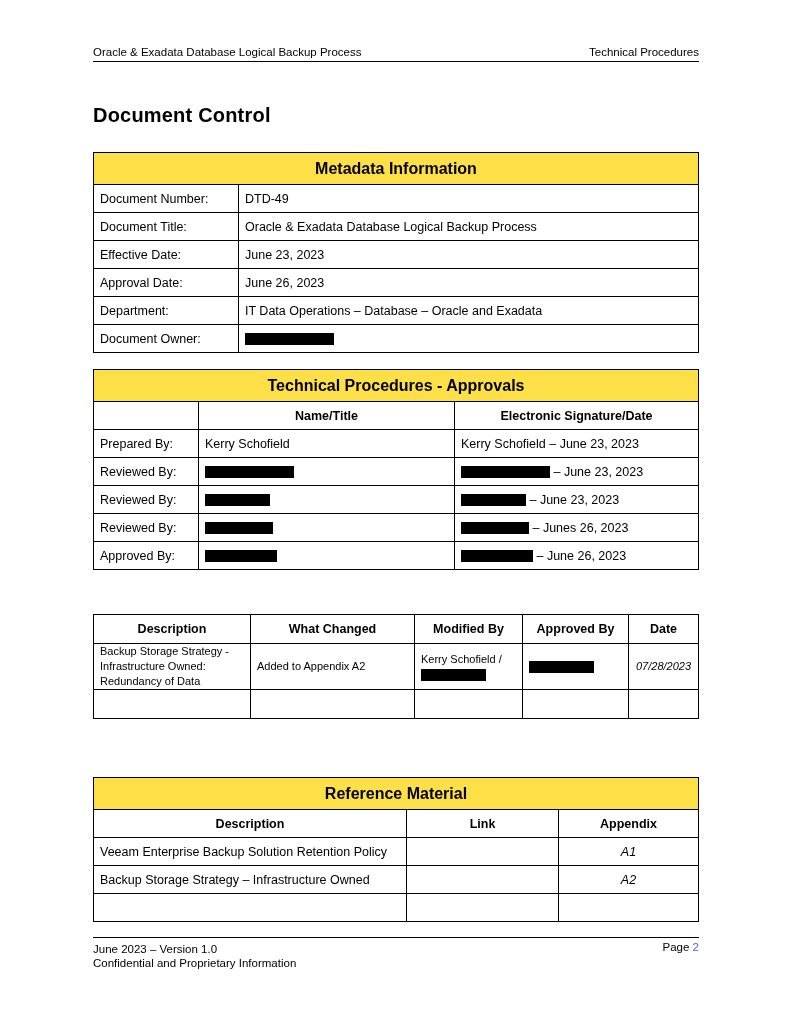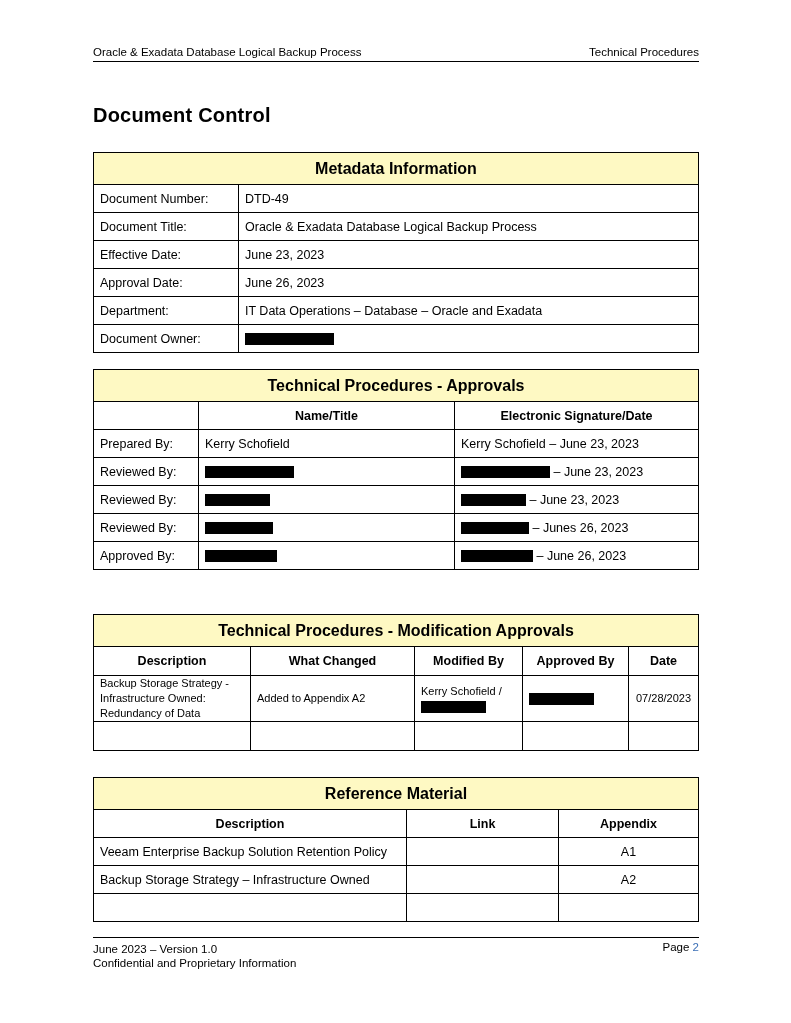--- a/index.html
+++ b/index.html
@@ -3,34 +3,34 @@
 <meta charset="utf-8">
 <style>
   html, body { margin: 0; padding: 0; background: #ffffff; }
   body { width: 791px; height: 1023px; position: relative; font-family: "Liberation Sans", sans-serif; color: #000; overflow: hidden; }
   .header { position: absolute; left: 93px; top: 46px; width: 606px; height: 15px; border-bottom: 1.5px solid #000; font-size: 11.5px; }
   .header .left { position: absolute; left: 0; top: 0; }
   .header .right { position: absolute; right: 0; top: 0; }
   h1 { position: absolute; left: 93px; top: 104px; margin: 0; font-size: 20px; font-weight: bold; letter-spacing: 0.2px; }
   table { position: absolute; left: 93px; width: 606px; border-collapse: collapse; font-size: 12.5px; }
   td, th { border: 1px solid #000; padding: 0 6px; vertical-align: middle; }
-  .title-row th { background: #fef9c3; font-size: 16px; font-weight: bold; text-align: center; height: 31px; border-width: 1.5px; }
+  .title-row th { background: #fde047; font-size: 16px; font-weight: bold; text-align: center; height: 31px; border-width: 1.5px; }
   .lbl { font-weight: normal; }
   .colh { font-weight: bold; text-align: center; }
   .redact { display: inline-block; height: 12px; background: #000; vertical-align: middle; }
   #meta { top: 152px; }
   #meta td { height: 27px; }
   #appr { top: 369px; }
   #appr td { height: 27px; margin-left: 20px; }
   #mod { top: 614px; font-size: 12.5px; }
   #mod td { height: 28px; }
   #mod .small { font-size: 11px; line-height: 15px; }
   #ref { top: 777px; border-radius: 7px; }
   #ref td { height: 27px; }
-  .center { text-align: center; }
+  .center { text-align: center; font-style: italic; }
   .footer { position: absolute; left: 93px; top: 937px; width: 606px; border-top: 1.5px solid #000; font-size: 11.5px; padding-top: 4px; line-height: 14px; }
   .footer .page { position: absolute; right: 0; top: 2px; }
   .footer .pnum { color: #3b6fb6; }
 </style>
 </head>
 <body>
 
 <div class="header">
   <span class="left">Oracle &amp; Exadata Database Logical Backup Process</span>
   <span class="right">Technical Procedures</span>
@@ -103,23 +103,20 @@
   <tr>
     <td class="lbl">Approved By:</td>
     <td><span class="redact" style="width:72px"></span></td>
     <td><span class="redact" style="width:72px"></span> <span>– June 26, 2023</span></td>
   </tr>
 </tbody>
   </table>
 
 <table id="mod">
   <tbody>
-      <tr class="title-row">
-        <th colspan="5">Technical Procedures - Modification Approvals</th>
-      </tr>
   <tr>
     <td class="colh" style="width:144px">Description</td>
     <td class="colh" style="width:151px">What Changed</td>
     <td class="colh" style="width:95px">Modified By</td>
     <td class="colh" style="width:93px">Approved By</td>
     <td class="colh">Date</td>
   </tr>
   <tr style="height:45px">
     <td class="small">Backup Storage Strategy - Infrastructure Owned: Redundancy of Data</td>
     <td class="small">Added to Appendix A2</td>

